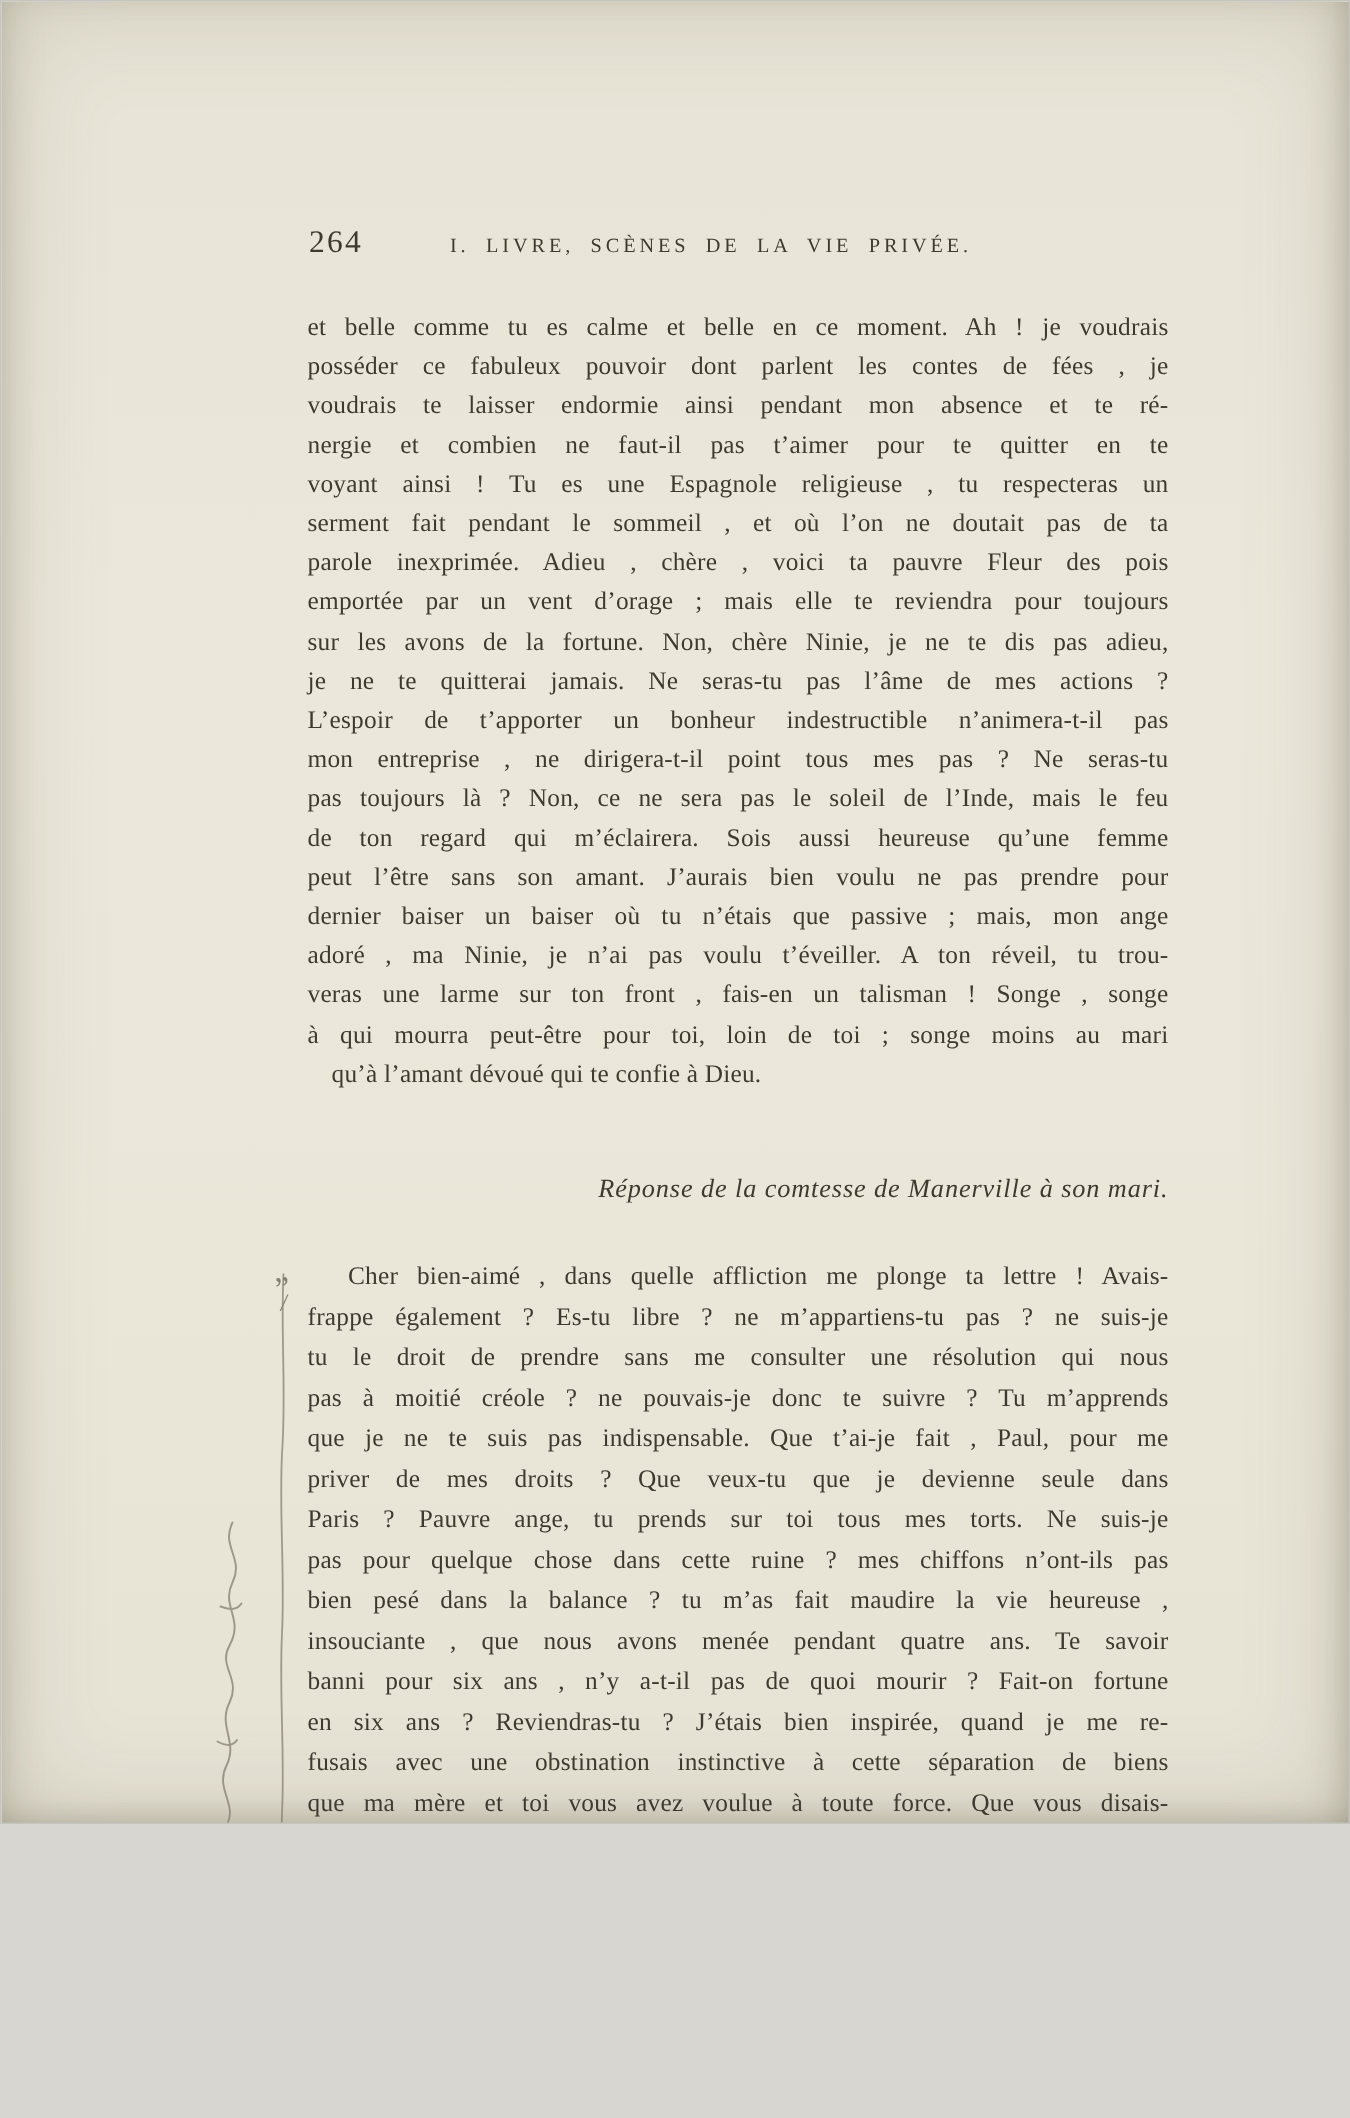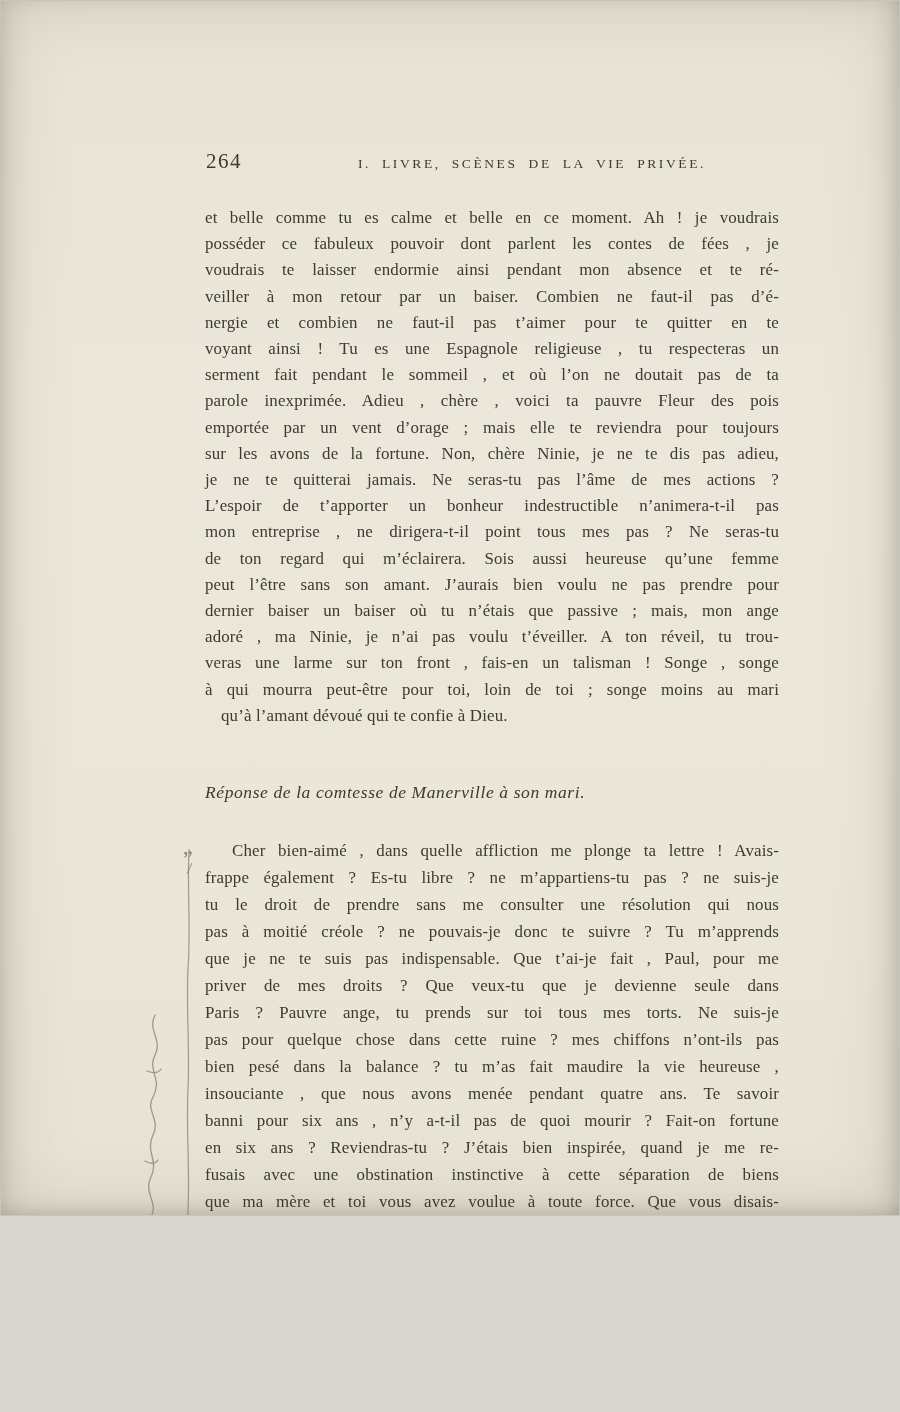--- a/index.html
+++ b/index.html
@@ -24,39 +24,39 @@
     overflow:hidden;
   }
   .header{
     position:absolute;left:205px;top:148px;width:572px;
     display:flex;align-items:baseline;
   }
   .page-number{
     font-size:21px;letter-spacing:1.5px;
   }
   .running-title{
-    flex:1;text-align:right;padding-right:72px;
+    flex:1;text-align:center;padding-right:72px;
     font-size:13.5px;letter-spacing:2.6px;word-spacing:5px;
     white-space:nowrap;
   }
   .para{
     position:absolute;left:204px;width:574px;
     font-size:16.9px;letter-spacing:.15px;
   }
   .para .line{
     text-align:justify;
     text-align-last:justify;
   }
   .para-1{top:204px;line-height:26.2px;}
   .para-1 .line:last-child{text-align-last:left;margin-left:16px;}
   .para-2{top:836px;line-height:27px;}
   .para-2 .line:first-child{text-indent:27px;}
   .section-heading{
     position:absolute;left:204px;top:781px;width:574px;
-    text-align:left;font-style:italic;
+    text-align:right;font-style:italic;
     font-size:17.5px;letter-spacing:.6px;
   }
   .margin-quote{
     position:absolute;left:181px;top:833px;
     font-size:22px;color:var(--pencil);
     transform:rotate(-8deg);
   }
   .margin-slash{
     position:absolute;left:186px;top:858px;
     font-size:17px;color:var(--pencil);
@@ -76,30 +76,30 @@
 
   <div class="header">
     <span class="page-number">264</span>
     <span class="running-title">I. LIVRE, SCÈNES DE LA VIE PRIVÉE.</span>
   </div>
 
   <div class="para para-1">
       <div class="line">et belle comme tu es calme et belle en ce moment. Ah ! je voudrais</div>
       <div class="line">posséder ce fabuleux pouvoir dont parlent les contes de fées , je</div>
       <div class="line">voudrais te laisser endormie ainsi pendant mon absence et te ré-</div>
-      <div class="line">veiller à mon retour par un baiser. Combien ne faut-il pas d’é-</div>
       <div class="line">nergie et combien ne faut-il pas t’aimer pour te quitter en te</div>
       <div class="line">voyant ainsi ! Tu es une Espagnole religieuse , tu respecteras un</div>
       <div class="line">serment fait pendant le sommeil , et où l’on ne doutait pas de ta</div>
       <div class="line">parole inexprimée. Adieu , chère , voici ta pauvre Fleur des pois</div>
       <div class="line">emportée par un vent d’orage ; mais elle te reviendra pour toujours</div>
       <div class="line">sur les avons de la fortune. Non, chère Ninie, je ne te dis pas adieu,</div>
       <div class="line">je ne te quitterai jamais. Ne seras-tu pas l’âme de mes actions ?</div>
       <div class="line">L’espoir de t’apporter un bonheur indestructible n’animera-t-il pas</div>
       <div class="line">mon entreprise , ne dirigera-t-il point tous mes pas ? Ne seras-tu</div>
+      <div class="line">pas toujours là ? Non, ce ne sera pas le soleil de l’Inde, mais le feu</div>
       <div class="line">de ton regard qui m’éclairera. Sois aussi heureuse qu’une femme</div>
       <div class="line">peut l’être sans son amant. J’aurais bien voulu ne pas prendre pour</div>
       <div class="line">dernier baiser un baiser où tu n’étais que passive ; mais, mon ange</div>
       <div class="line">adoré , ma Ninie, je n’ai pas voulu t’éveiller. A ton réveil, tu trou-</div>
       <div class="line">veras une larme sur ton front , fais-en un talisman ! Songe , songe</div>
       <div class="line">à qui mourra peut-être pour toi, loin de toi ; songe moins au mari</div>
       <div class="line">qu’à l’amant dévoué qui te confie à Dieu.</div>
     </div>
 
   <div class="section-heading">Réponse de la comtesse de Manerville à son mari.</div>

